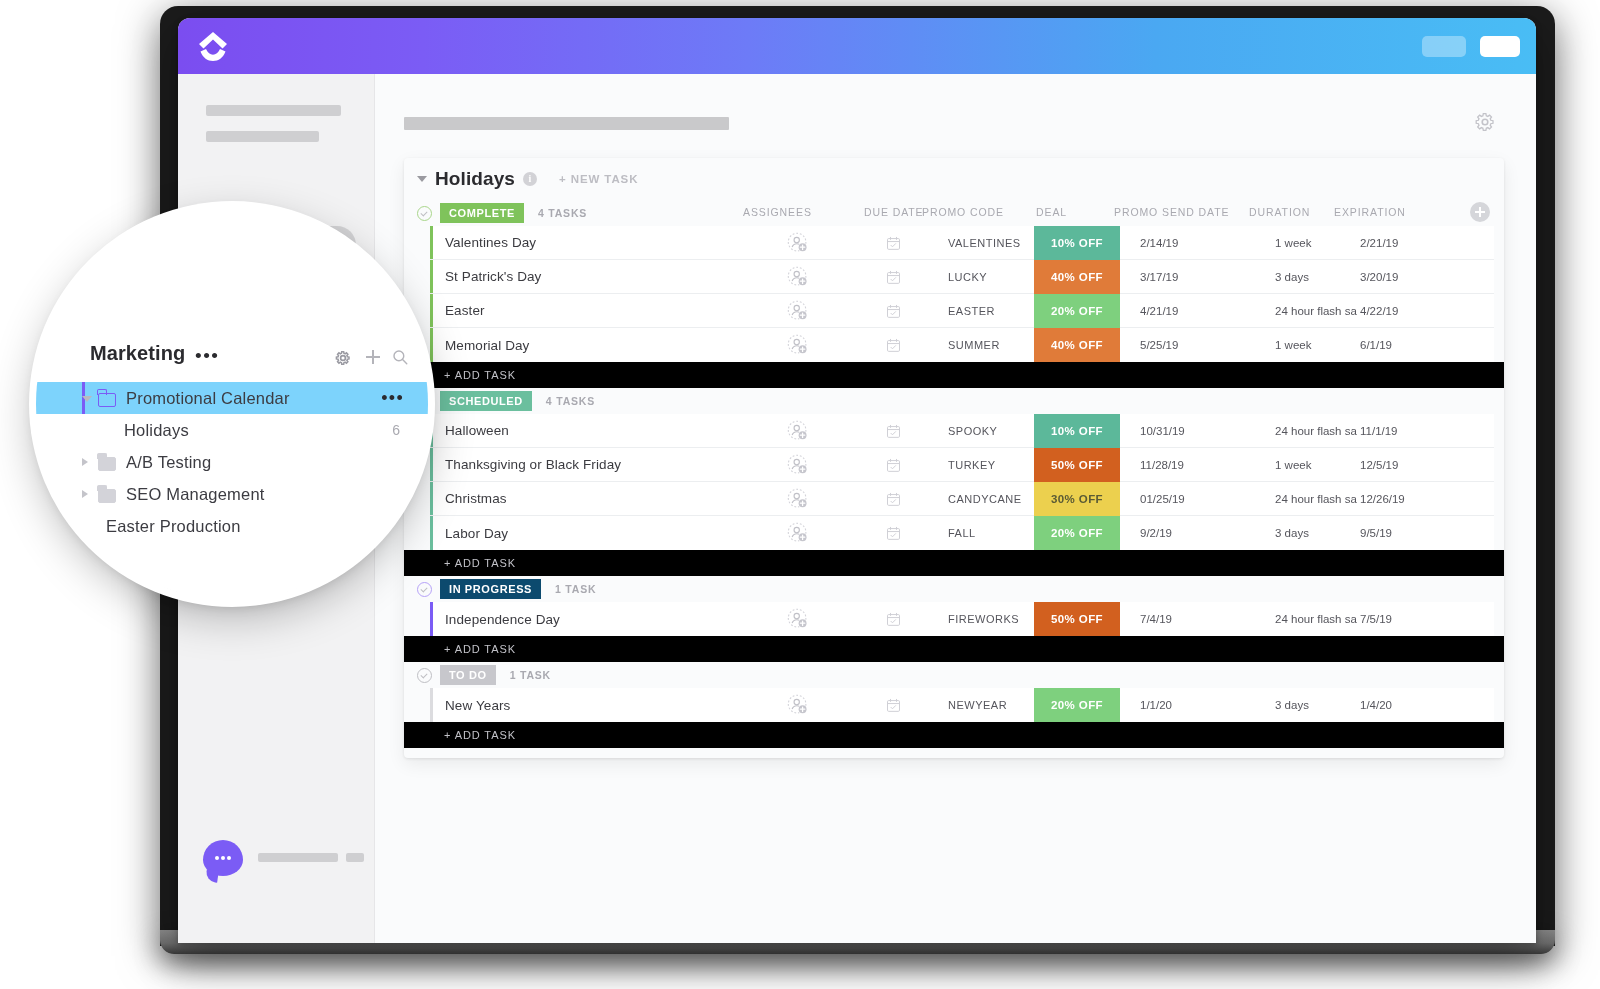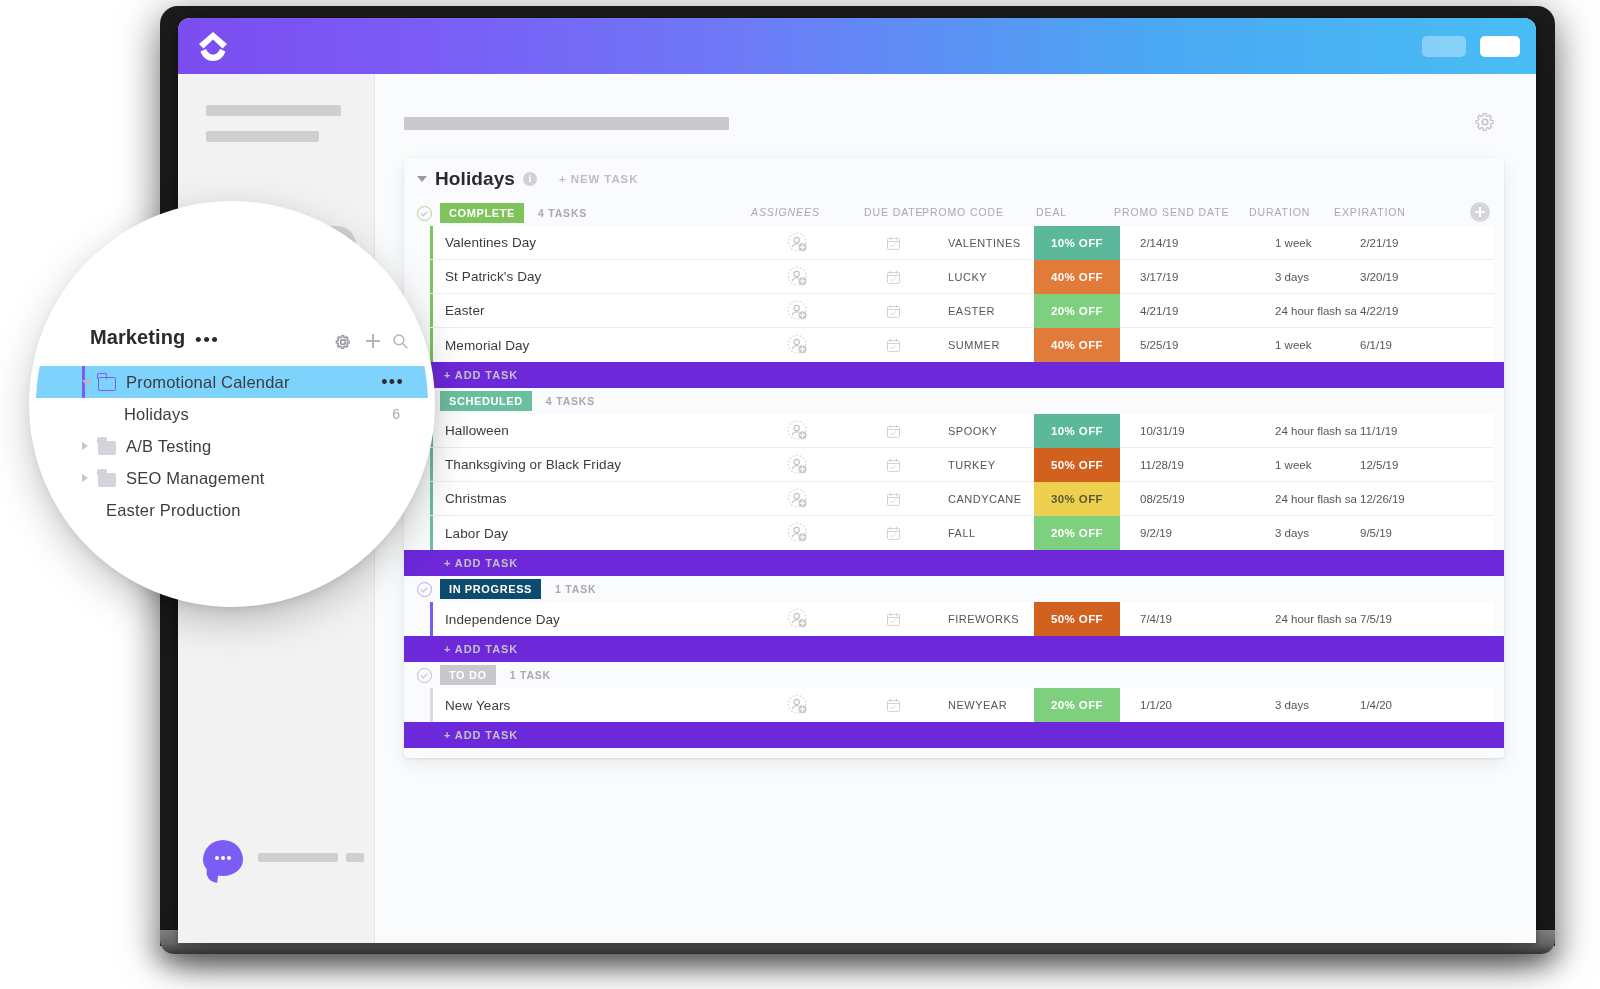--- a/index.html
+++ b/index.html
@@ -149,32 +149,32 @@
   .cell.code { font-size:11px; color:#55555c; letter-spacing:.5px; }
   .deal {
     position:absolute; top:0; height:34px; line-height:34px; width:86px;
     text-align:center; color:#fff; font-size:11.5px; font-weight:bold; letter-spacing:.4px;
   }
   .deal.dark { color:#5a5a35; }
   .assignee { position:absolute; width:22px; height:22px; }
   .cal-icon { position:absolute; width:15px; height:15px; }
 
   .addtask { height:26px; line-height:26px; padding-left:40px; font-size:11px;
-             color:#c2c2c8; letter-spacing:.9px; font-weight:bold; background:#6d28d9;}
+             color:#c2c2c8; letter-spacing:.9px; font-weight:normal; background:#000000;}
 
   .group-block { position:relative; }
 
   
   #lens {
     position:absolute; left:36px; top:208px; width:392px; height:392px;
     border-radius:50%; background:#ffffff;
     box-shadow: 0 0 0 7px #ffffff, 0 14px 46px rgba(0,0,0,.30), 0 4px 14px rgba(0,0,0,.18);
     overflow:hidden;
   }
-  #lens-inner { position:absolute; left:0; top:0; width:392px; height:392px; }
+  #lens-inner { position:absolute; left:0; top:16px; width:392px; height:392px; }
   #lens-title {
     position:absolute; left:54px; top:118px;
     font-size:20px; font-weight:bold; color:#2b2b2f; letter-spacing:.1px;
   }
   #lens-title-dots { position:absolute; left:159px; top:127px; font-size:19px; color:#2b2b2f; letter-spacing:1.5px; line-height:10px;}
   #lens-gear { position:absolute; left:298px; top:125px; width:18px;height:18px; }
   #lens-plus { position:absolute; left:328px; top:124px; width:18px; height:18px; }
   #lens-plus:before,#lens-plus:after{content:"";position:absolute;background:#b4b4ba;left:50%;top:50%;}
   #lens-plus:before{width:14px;height:1.6px;margin-left:-7px;margin-top:-.8px;}
   #lens-plus:after{width:1.6px;height:14px;margin-left:-.8px;margin-top:-7px;}
@@ -247,21 +247,21 @@
           <span class="new-task">+ NEW TASK</span>
         </div>
 
         <div id="groups">
             <div class="group-block">
               <div class="group-head">
                 <span class="grp-circle" style="border-color: rgb(169, 214, 139);"></span>
                 <span class="status-pill" style="background: rgb(127, 195, 91);">COMPLETE</span>
                 <span class="task-count">4 TASKS</span>
                 <div class="col-head-wrap">
-                  <div class="col-lbl" style="left: 347px; font-style: italic;">ASSIGNEES</div>
+                  <div class="col-lbl" style="left: 339px;">ASSIGNEES</div>
                   <div class="col-lbl" style="left: 460px;">DUE DATE</div>
                   <div class="col-lbl" style="left: 518px;">PROMO CODE</div>
                   <div class="col-lbl" style="left: 632px;">DEAL</div>
                   <div class="col-lbl" style="left: 710px;">PROMO SEND DATE</div>
                   <div class="col-lbl" style="left: 845px;">DURATION</div>
                   <div class="col-lbl" style="left: 930px;">EXPIRATION</div>
                   <div class="add-circle"></div>
                 </div>
               </div>
               <div class="rows">
@@ -432,21 +432,21 @@
                   </svg>
                   <svg viewBox="0 0 20 20" class="cal-icon" style="left: 456px; top: 10px;">
                     <rect x="2" y="3.4" width="16" height="14.4" rx="1.6" fill="none" stroke="#cfcfd5" stroke-width="1.3"></rect>
                     <line x1="2" y1="7.4" x2="18" y2="7.4" stroke="#cfcfd5" stroke-width="1.3"></line>
                     <line x1="6" y1="1.8" x2="6" y2="4.6" stroke="#cfcfd5" stroke-width="1.3" stroke-linecap="round"></line>
                     <line x1="14" y1="1.8" x2="14" y2="4.6" stroke="#cfcfd5" stroke-width="1.3" stroke-linecap="round"></line>
                     <path d="M6.6 12.4l2 2 4.2-4.2" fill="none" stroke="#cfcfd5" stroke-width="1.3" stroke-linecap="round" stroke-linejoin="round"></path>
                   </svg>
                   <div class="cell code" style="left: 518px;">CANDYCANE</div>
                   <div class="deal dark" style="left: 604px; background: rgb(236, 208, 78);">30% OFF</div>
-                  <div class="cell" style="left: 710px;">08/25/19</div>
+                  <div class="cell" style="left: 710px;">01/25/19</div>
                   <div class="cell" style="left: 845px; width: 82px;">24 hour flash sa</div>
                   <div class="cell" style="left: 930px;">12/26/19</div>
                 </div>
                 <div class="trow">
                   <div class="accent" style="background: rgb(107, 191, 158);"></div>
                   <div class="tname">Labor Day</div>
                   <svg viewBox="0 0 24 24" class="assignee" style="left: 357px; top: 6px;">
                     <circle cx="11" cy="11" r="9.6" fill="none" stroke="#d3d3d9" stroke-width="1.2" stroke-dasharray="2 2"></circle>
                     <circle cx="10.6" cy="8.8" r="2.9" fill="none" stroke="#c0c0c7" stroke-width="1.2"></circle>
                     <path d="M5.6 16.4a5.4 5.4 0 0110.2 0" fill="none" stroke="#c0c0c7" stroke-width="1.2"></path>

